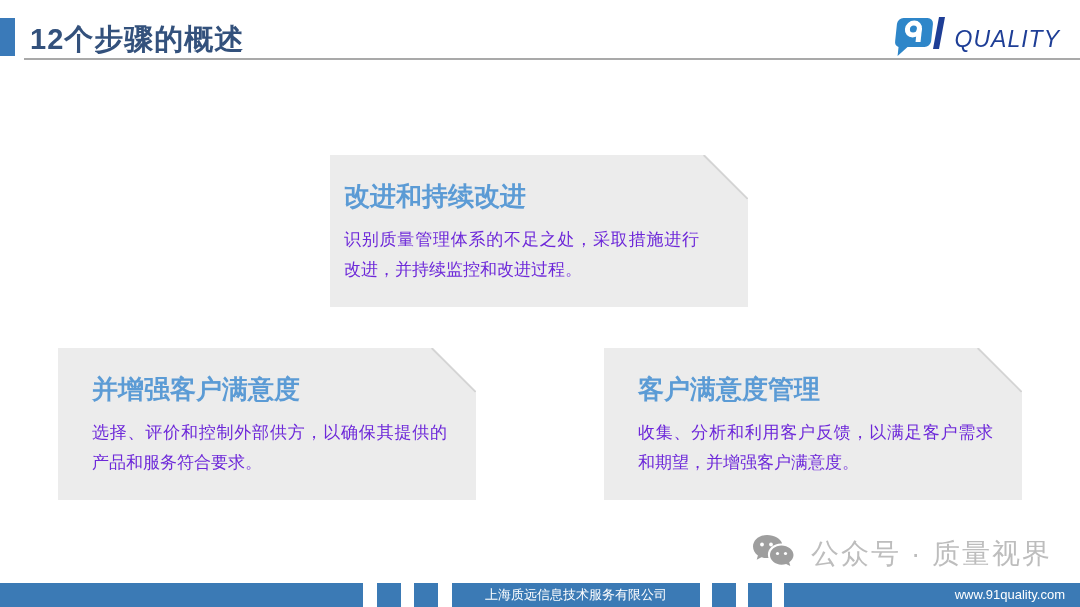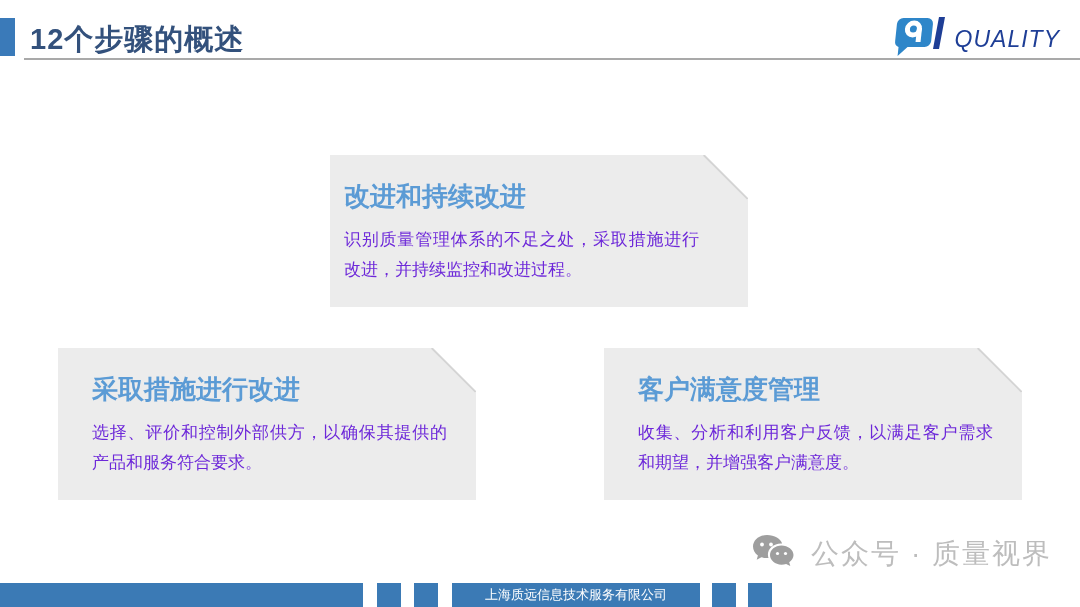--- a/index.html
+++ b/index.html
@@ -112,21 +112,21 @@
     </span>
     <span class="logo-word">QUALITY</span>
   </div>
 
   <section class="card card-1">
     <h2 class="card-title">改进和持续改进</h2>
     <p class="card-body">识别质量管理体系的不足之处，采取措施进行改进，并持续监控和改进过程。</p>
   </section>
 
   <section class="card card-2">
-    <h2 class="card-title">采取措施进行改进</h2>
+    <h2 class="card-title">并增强客户满意度</h2>
     <p class="card-body">选择、评价和控制外部供方，以确保其提供的产品和服务符合要求。</p>
   </section>
 
   <section class="card card-3">
     <h2 class="card-title">客户满意度管理</h2>
     <p class="card-body">收集、分析和利用客户反馈，以满足客户需求和期望，并增强客户满意度。</p>
   </section>
 
   <div class="watermark">
     <span>
@@ -146,15 +146,16 @@
     <span class="watermark-text">公众号 · 质量视界</span>
   </div>
 
   <footer class="footer">
     <div class="seg seg-left"></div>
     <div class="seg sq-a"></div>
     <div class="seg sq-b"></div>
     <div class="seg seg-center">上海质远信息技术服务有限公司</div>
     <div class="seg sq-c"></div>
     <div class="seg sq-d"></div>
+    <div class="seg seg-right">www.91quality.com</div>
   </footer>
 
 </div>
 
 </body></html>

